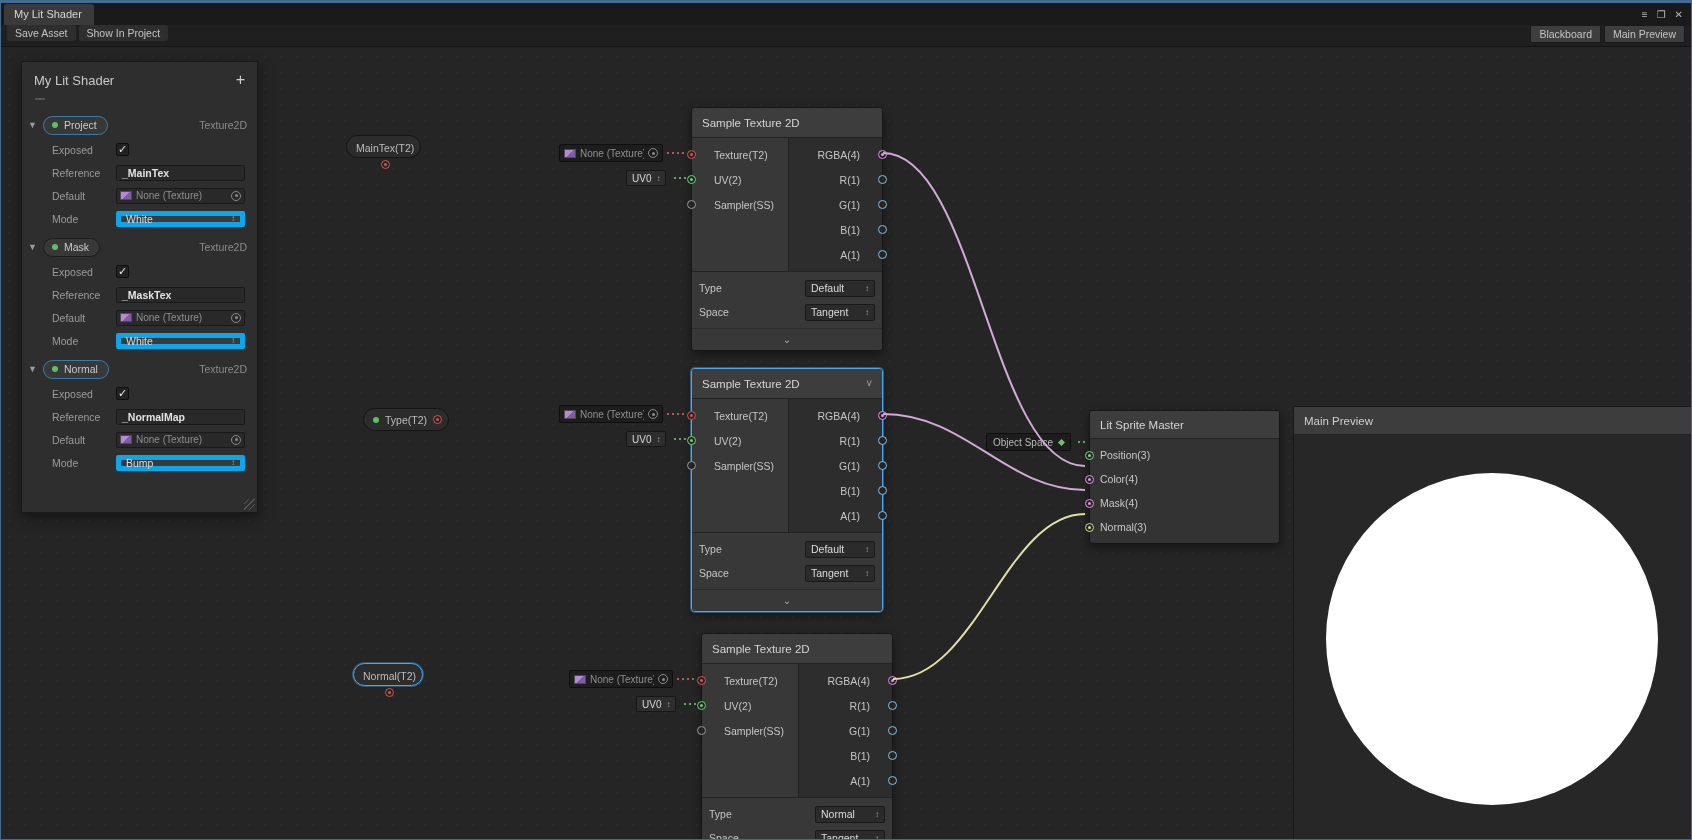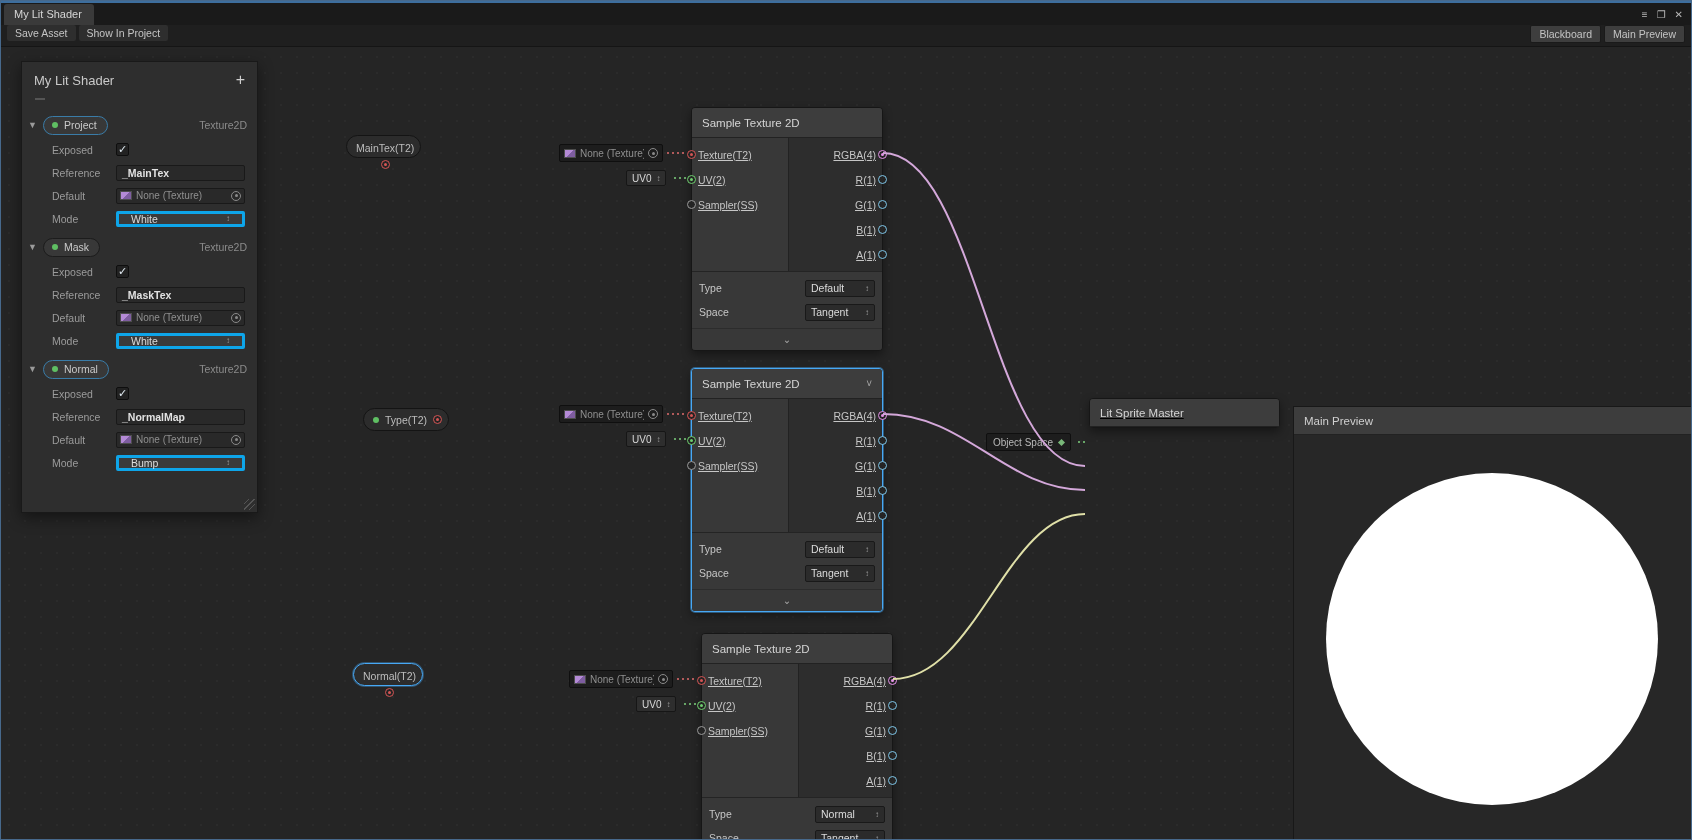--- a/index.html
+++ b/index.html
@@ -41,22 +41,22 @@
   .cb::after{content:"✓";}
   .tf{flex:1;height:16px;background:#292929;border:1px solid #191919;border-radius:2px;color:#e2e2e2;
     font-weight:bold;font-size:10.5px;padding:0 5px;display:flex;align-items:center;}
   .of{flex:1;height:16px;background:#292929;border:1px solid #191919;border-radius:2px;display:flex;
     align-items:center;gap:4px;padding:0 3px;color:#8f8f8f;font-size:10px;}
   .of .oftext{flex:1;white-space:nowrap;overflow:hidden;}
   .texicon{width:12px;height:9px;background:linear-gradient(135deg,#b48ad6 0 50%,#7e5da0 50% 100%);
     border:1px solid #4d4d4d;flex:0 0 auto;}
   .picker{width:10px;height:10px;border:1px solid #8a8a8a;border-radius:50%;position:relative;flex:0 0 auto;}
   .picker::after{content:"";position:absolute;inset:2.5px;background:#8a8a8a;border-radius:50%;}
-  .bbdd{flex:1;height:16px;background:#3a3a3a;border:3px solid #0ea5e9;border-radius:2px;display:flex;
-    align-items:center;justify-content:space-between;color:#dcdcdc;font-size:10.5px;padding:0 12px;}
+  .bbdd{flex:1;height:16px;background:#3a3a3a;border:5px solid #0ea5e9;border-radius:2px;display:flex;
+    align-items:center;justify-content:space-between;color:#dcdcdc;font-size:10.5px;padding:0 5px;}
   .arr{font-size:8px;color:#9a9a9a;}
   .grip{position:absolute;right:2px;bottom:2px;width:11px;height:11px;
     background:repeating-linear-gradient(135deg,transparent 0 3px,#555 3px 4px);}
   
   .gpill{position:absolute;height:23px;background:#2c2c2c;border:1px solid #141414;border-radius:12px;
     display:flex;align-items:center;gap:6px;padding:0 6px 0 9px;font-size:10.5px;color:#bdbdbd;z-index:10;}
   .gpill .gdot{width:6px;height:6px;border-radius:50%;background:#5fbf63;}
   .gpill.selected{border-color:#47a8f5;box-shadow:0 0 0 1px rgba(71,168,245,.35);}
   .slot{position:absolute;height:18px;width:104px;background:#1d1d1d;border:1px solid #0f0f0f;border-radius:2px;
     display:flex;align-items:center;gap:4px;padding:0 4px;font-size:10px;color:#8f8f8f;z-index:10;}
@@ -68,34 +68,34 @@
   .port.dot::after{content:"";position:absolute;inset:2px;border-radius:50%;background:var(--pc);}
   .node{position:absolute;width:192px;background:#2f2f2f;border:1px solid #161616;border-radius:4px;
     box-shadow:0 4px 10px rgba(0,0,0,.4);z-index:10;text-align:center;}
   .node.selected{border-color:#47a8f5;box-shadow:0 0 0 1px rgba(71,168,245,.45),0 4px 10px rgba(0,0,0,.4);}
   .node-header{height:30px;display:flex;align-items:center;padding:0 10px;background:#3d3d3d;
     border-bottom:1px solid #222;color:#d4d4d4;font-size:11.5px;border-radius:3px 3px 0 0;}
   .hdr-chev{margin-left:auto;color:#a9a9a9;font-size:10px;}
   .node-ports{display:flex;align-items:stretch;}
   .in-col{width:96px;background:#383838;padding:4px 0;}
   .out-col{width:94px;background:#2d2d2d;border-left:1px solid #222;padding:4px 0;}
-  .prow{height:25px;display:flex;align-items:center;gap:2px;font-size:10.5px;color:#c6c6c6;text-decoration:underline;}
+  .prow{height:25px;display:flex;align-items:center;gap:18px;font-size:10.5px;color:#c6c6c6;}
   .in-col .prow .port{margin-left:-5px;}
   .out-col .prow{justify-content:flex-end;}
   .out-col .prow .port{margin-right:-5px;}
   .node-controls{background:#383838;border-top:1px solid #242424;padding:4px 7px;}
   .ctrl-row{height:24px;display:flex;align-items:center;justify-content:space-between;
     font-size:10.5px;color:#c6c6c6;}
   .dd{background:#2b2b2b;border:1px solid #191919;border-radius:2px;height:17px;display:flex;
     align-items:center;justify-content:space-between;padding:0 5px;font-size:10.5px;color:#dcdcdc;width:70px;}
   .node-collapse{height:22px;background:#383838;display:flex;align-items:center;justify-content:center;
     color:#a8a8a8;border-top:1px solid #2c2c2c;border-radius:0 0 3px 3px;font-size:10px;}
   
-  .master{position:absolute;left:1088px;top:397px;width:191px;background:#333;border:1px solid #161616;
-    border-radius:4px;box-shadow:0 4px 10px rgba(0,0,0,.4);z-index:10;text-decoration:underline;}
+  .master{position:absolute;left:1088px;top:409px;width:191px;background:#333;border:1px solid #161616;
+    border-radius:4px;box-shadow:0 4px 10px rgba(0,0,0,.4);z-index:10;}
   .master .node-header{height:28px;}
   .master-body{padding:4px 0 4px 0;}
   .mrow{height:24px;display:flex;align-items:center;gap:6px;font-size:10.5px;color:#c8c8c8;}
   .mrow .port{margin-left:-5px;}
   .ospill{position:absolute;left:985px;top:432px;height:18px;background:#1d1d1d;border:1px solid #0f0f0f;
     border-radius:2px;display:flex;align-items:center;gap:6px;padding:0 6px;font-size:10px;color:#b9b9b9;z-index:10;}
   .diamond{width:5px;height:5px;background:#79b879;transform:rotate(45deg);flex:0 0 auto;}
   
   .preview{position:absolute;left:1292px;top:405px;width:399px;height:434px;background:#272727;
     border:1px solid #181818;z-index:15;}
@@ -464,20 +464,38 @@
   </div>
 
   <div class="ospill">
     <span>Object Space</span>
     <span class="diamond"></span>
   </div>
 
   <div class="master">
     <div class="node-header">
       <span>Lit Sprite Master</span>
+    </div>
+    <div class="master-body">
+      <div class="mrow">
+        <span class="port dot" style="--pc:#84cf84"></span>
+        <span>Position(3)</span>
+      </div>
+      <div class="mrow">
+        <span class="port dot" style="--pc:#e693ea"></span>
+        <span>Color(4)</span>
+      </div>
+      <div class="mrow">
+        <span class="port dot" style="--pc:#e693ea"></span>
+        <span>Mask(4)</span>
+      </div>
+      <div class="mrow">
+        <span class="port dot" style="--pc:#d9d98a"></span>
+        <span>Normal(3)</span>
+      </div>
     </div>
   </div>
 
   <div class="preview">
     <div class="preview-header">
       <span>Main Preview</span>
     </div>
     <div class="preview-circle"></div>
   </div>
 

